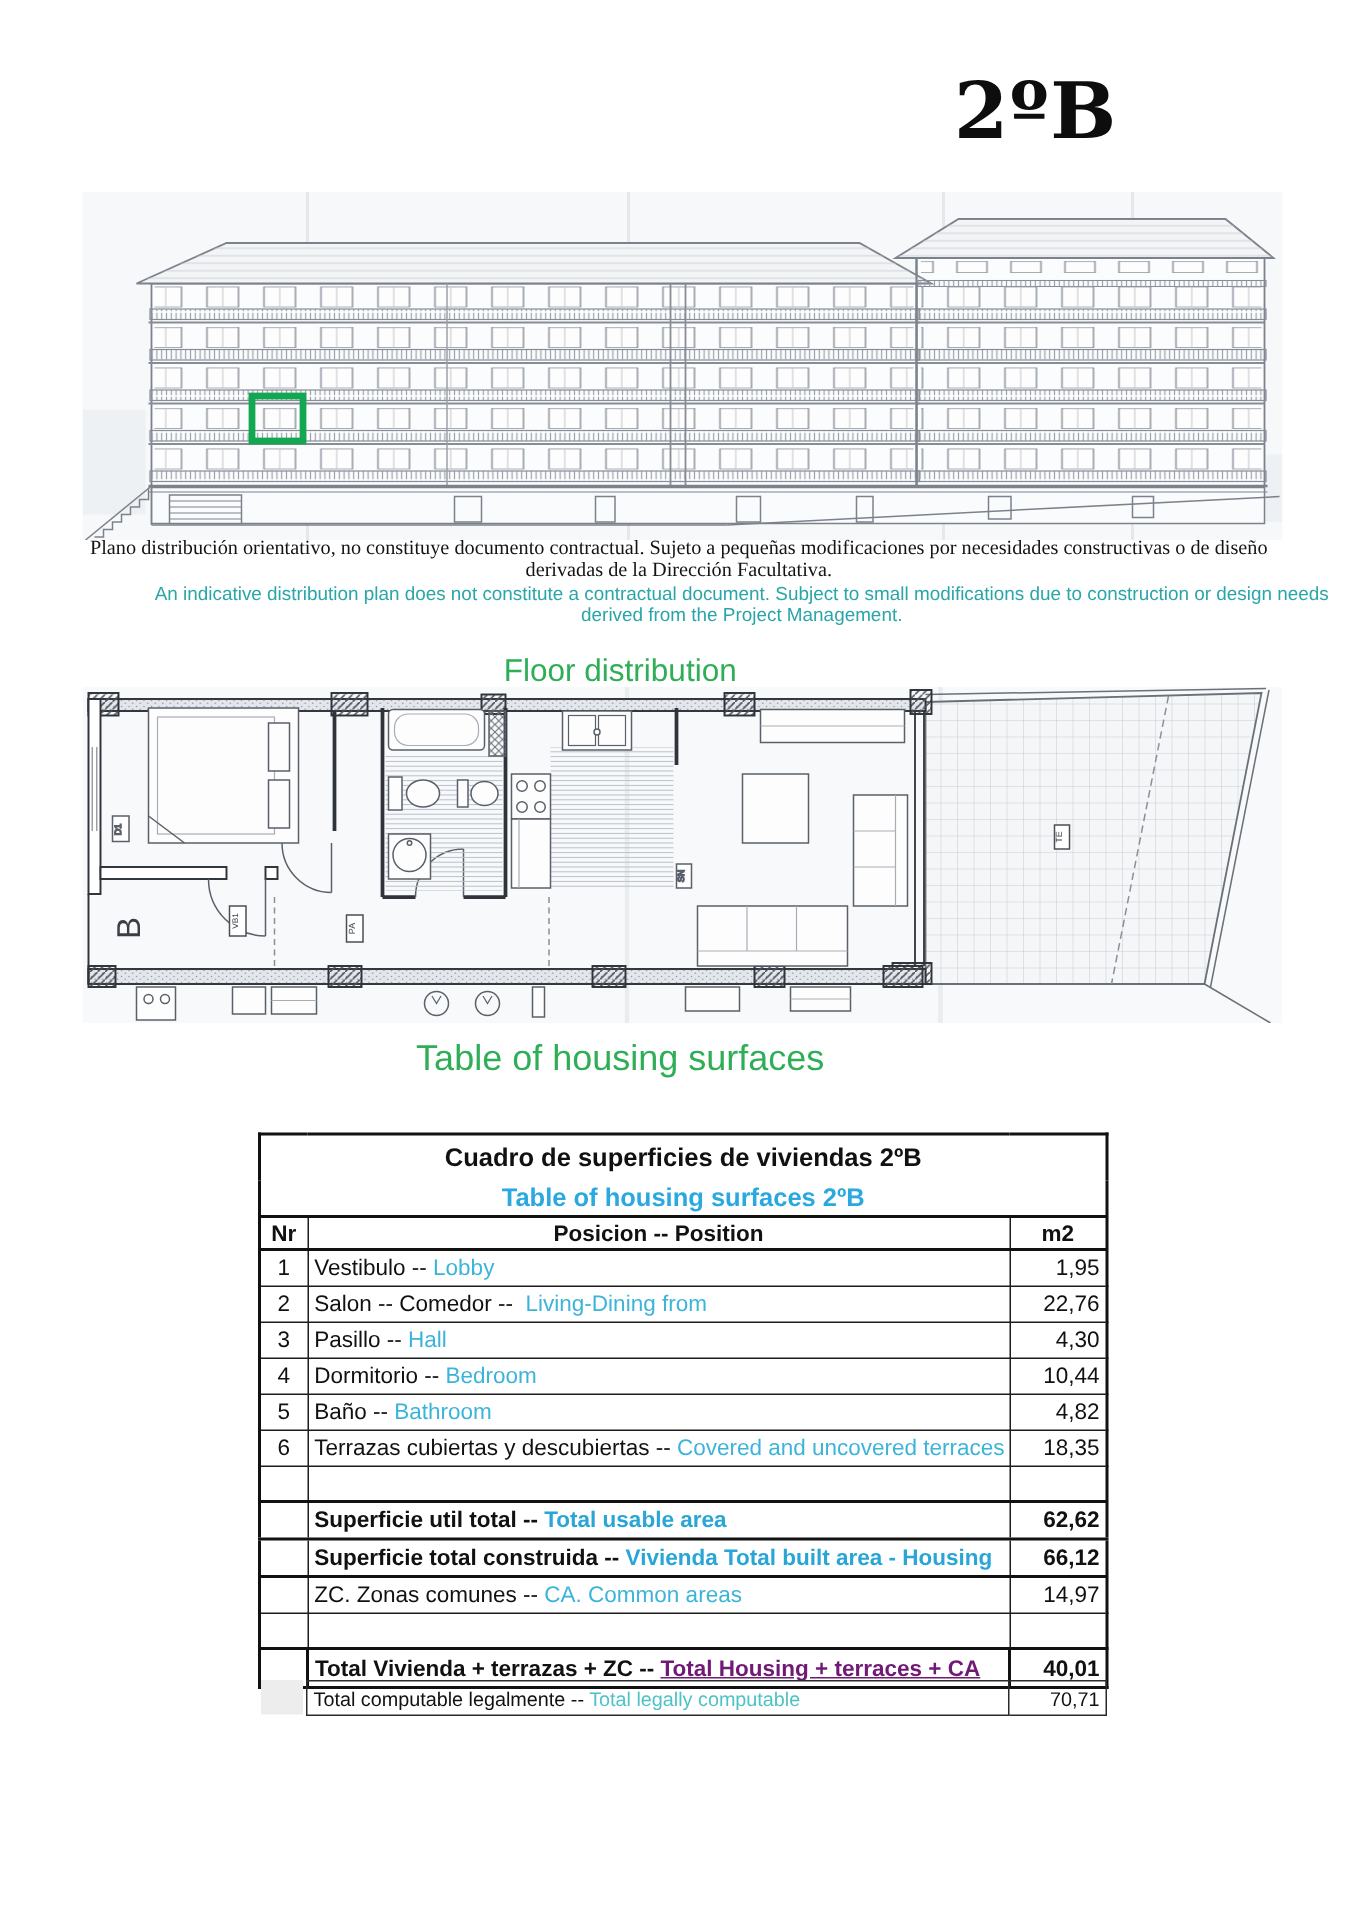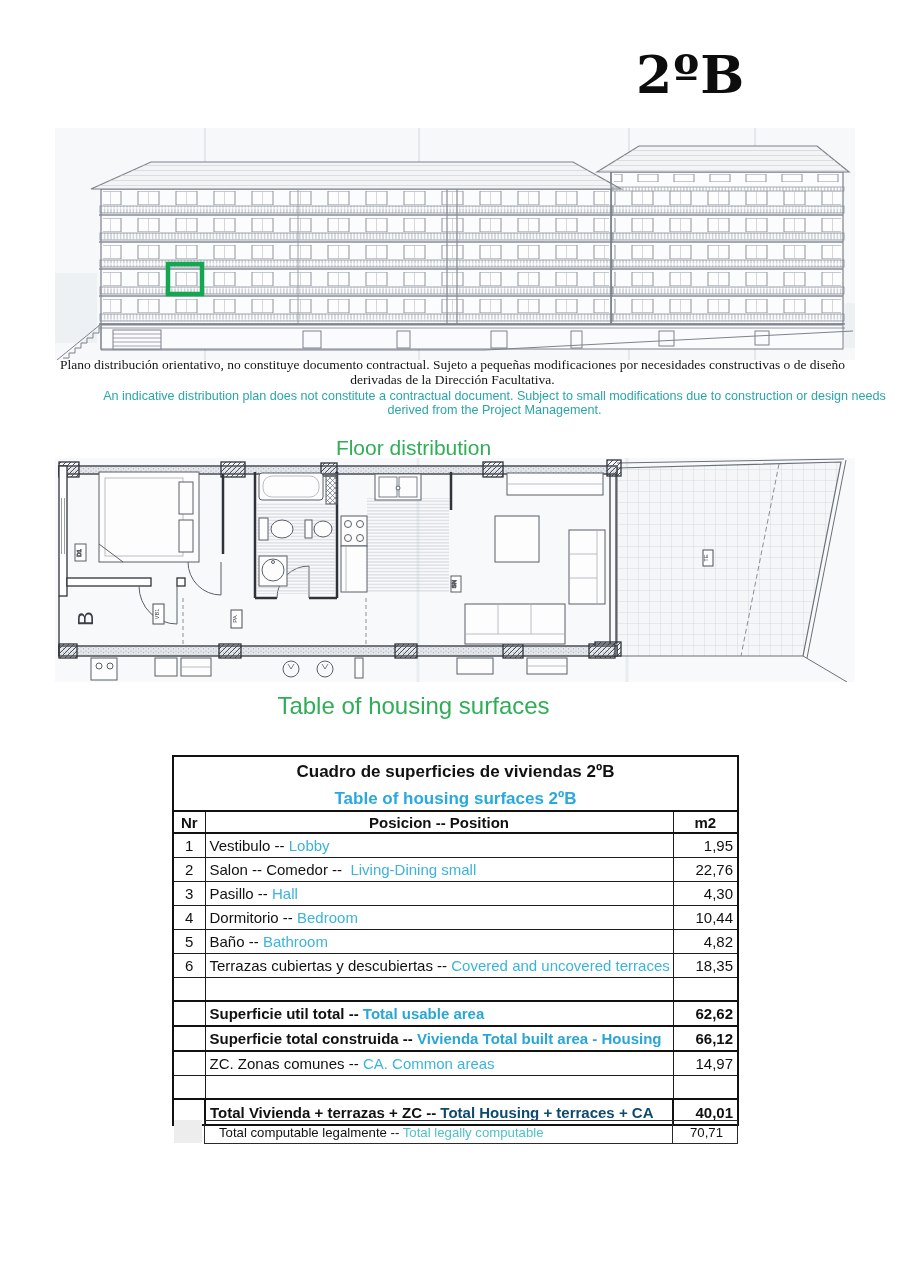--- a/index.html
+++ b/index.html
@@ -28,26 +28,26 @@
   tr.t-en td{border-top:none;text-align:center;font-weight:bold;font-size:17px;height:23px;color:#29a9e0;border-bottom:2px solid #111;}
   tr.head td{font-weight:bold;text-align:center;height:20px;border-bottom:2px solid #111;margin-top:40px;}
   tr.data td{height:23px;}
   tr.empty td{height:22px;}
   .en{color:#3cb4da;}
   tr.sb td{font-weight:bold;}
   tr.sb .en{color:#29a6d6;}
   tr.sum td{height:23px;}
   tr.sb td{border-top:2px solid #111;border-bottom:2px solid #111;}
   tr.total td{border:2px solid #111;height:24px;font-weight:bold;}
-  tr.total .en{color:#0c4a6e;}
+  tr.total .en{color:#701a75;text-decoration:underline;}
 
   .legal-stub{position:absolute;left:174px;top:1120px;width:28px;height:23px;background:#ededed;}
   table.legal{position:absolute;left:204px;top:1120px;width:533px;border-collapse:collapse;
         table-layout:fixed;font-size:13.2px;}
-  table.legal td{border:1px solid #2a2a2a;padding:0 14px;height:22px;vertical-align:middle;white-space:nowrap;}
+  table.legal td{border:1px solid #2a2a2a;padding:0 4px;height:22px;vertical-align:middle;white-space:nowrap;}
   table.legal .en{color:#4fc2c6;}
   svg{display:block;}
 </style>
 </head>
 <body>
 
 <div class="page">
 
   <div class="unit-title">2ºB</div>
 
@@ -358,21 +358,21 @@
       <td>Posicion -- Position</td>
       <td>m2</td>
     </tr>
     <tr class="data">
       <td class="nr">1</td>
       <td><span class="es">Vestibulo --</span> <span class="en">Lobby</span></td>
       <td class="m2">1,95</td>
     </tr>
     <tr class="data">
       <td class="nr">2</td>
-      <td><span class="es">Salon -- Comedor --</span>&nbsp; <span class="en">Living-Dining small</span></td>
+      <td><span class="es">Salon -- Comedor --</span>&nbsp; <span class="en">Living-Dining from</span></td>
       <td class="m2">22,76</td>
     </tr>
     <tr class="data">
       <td class="nr">3</td>
       <td><span class="es">Pasillo --</span> <span class="en">Hall</span></td>
       <td class="m2">4,30</td>
     </tr>
     <tr class="data">
       <td class="nr">4</td>
       <td><span class="es">Dormitorio --</span> <span class="en">Bedroom</span></td>

